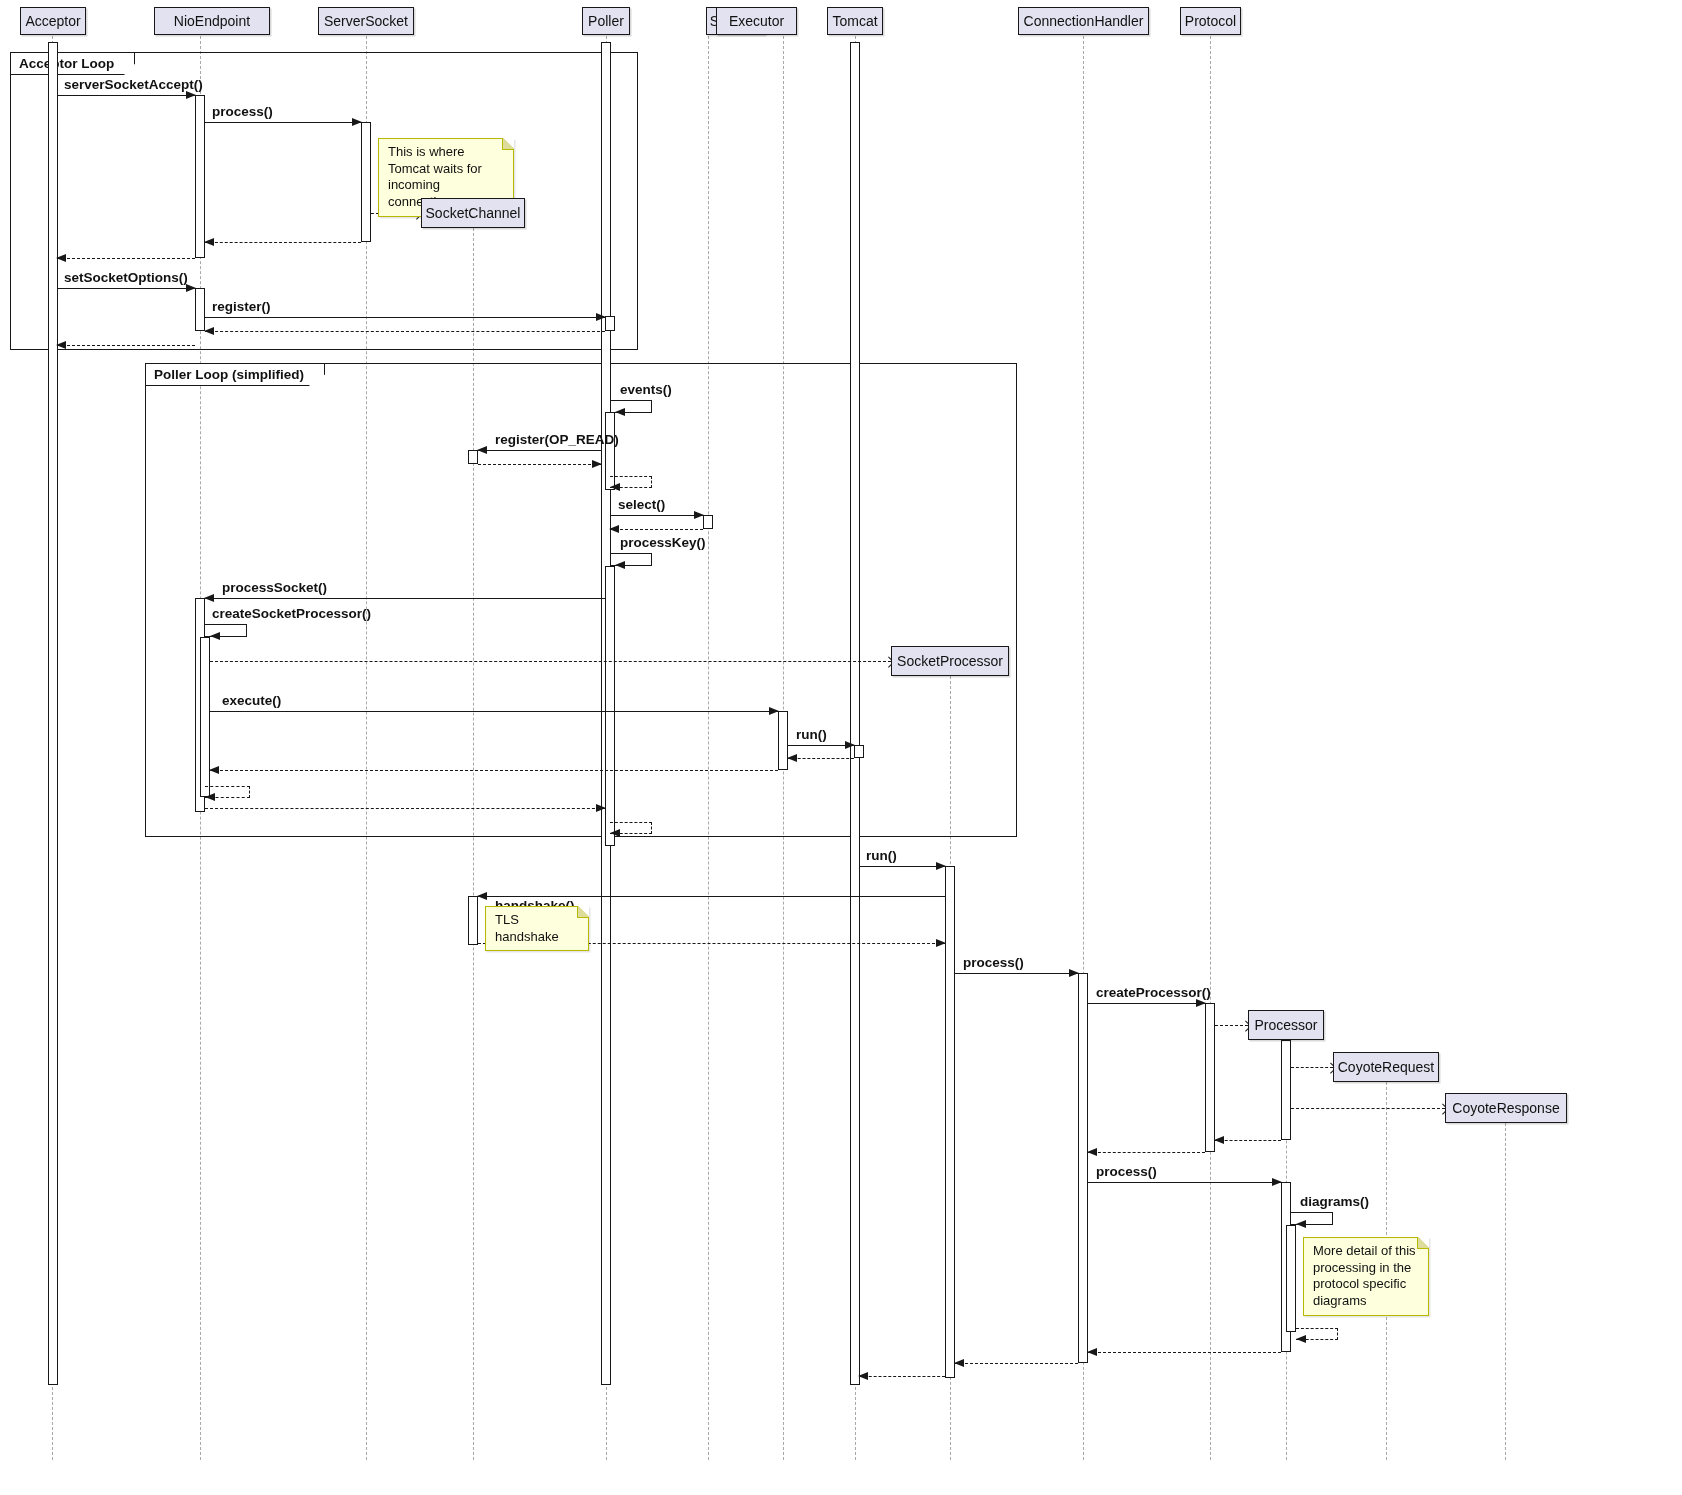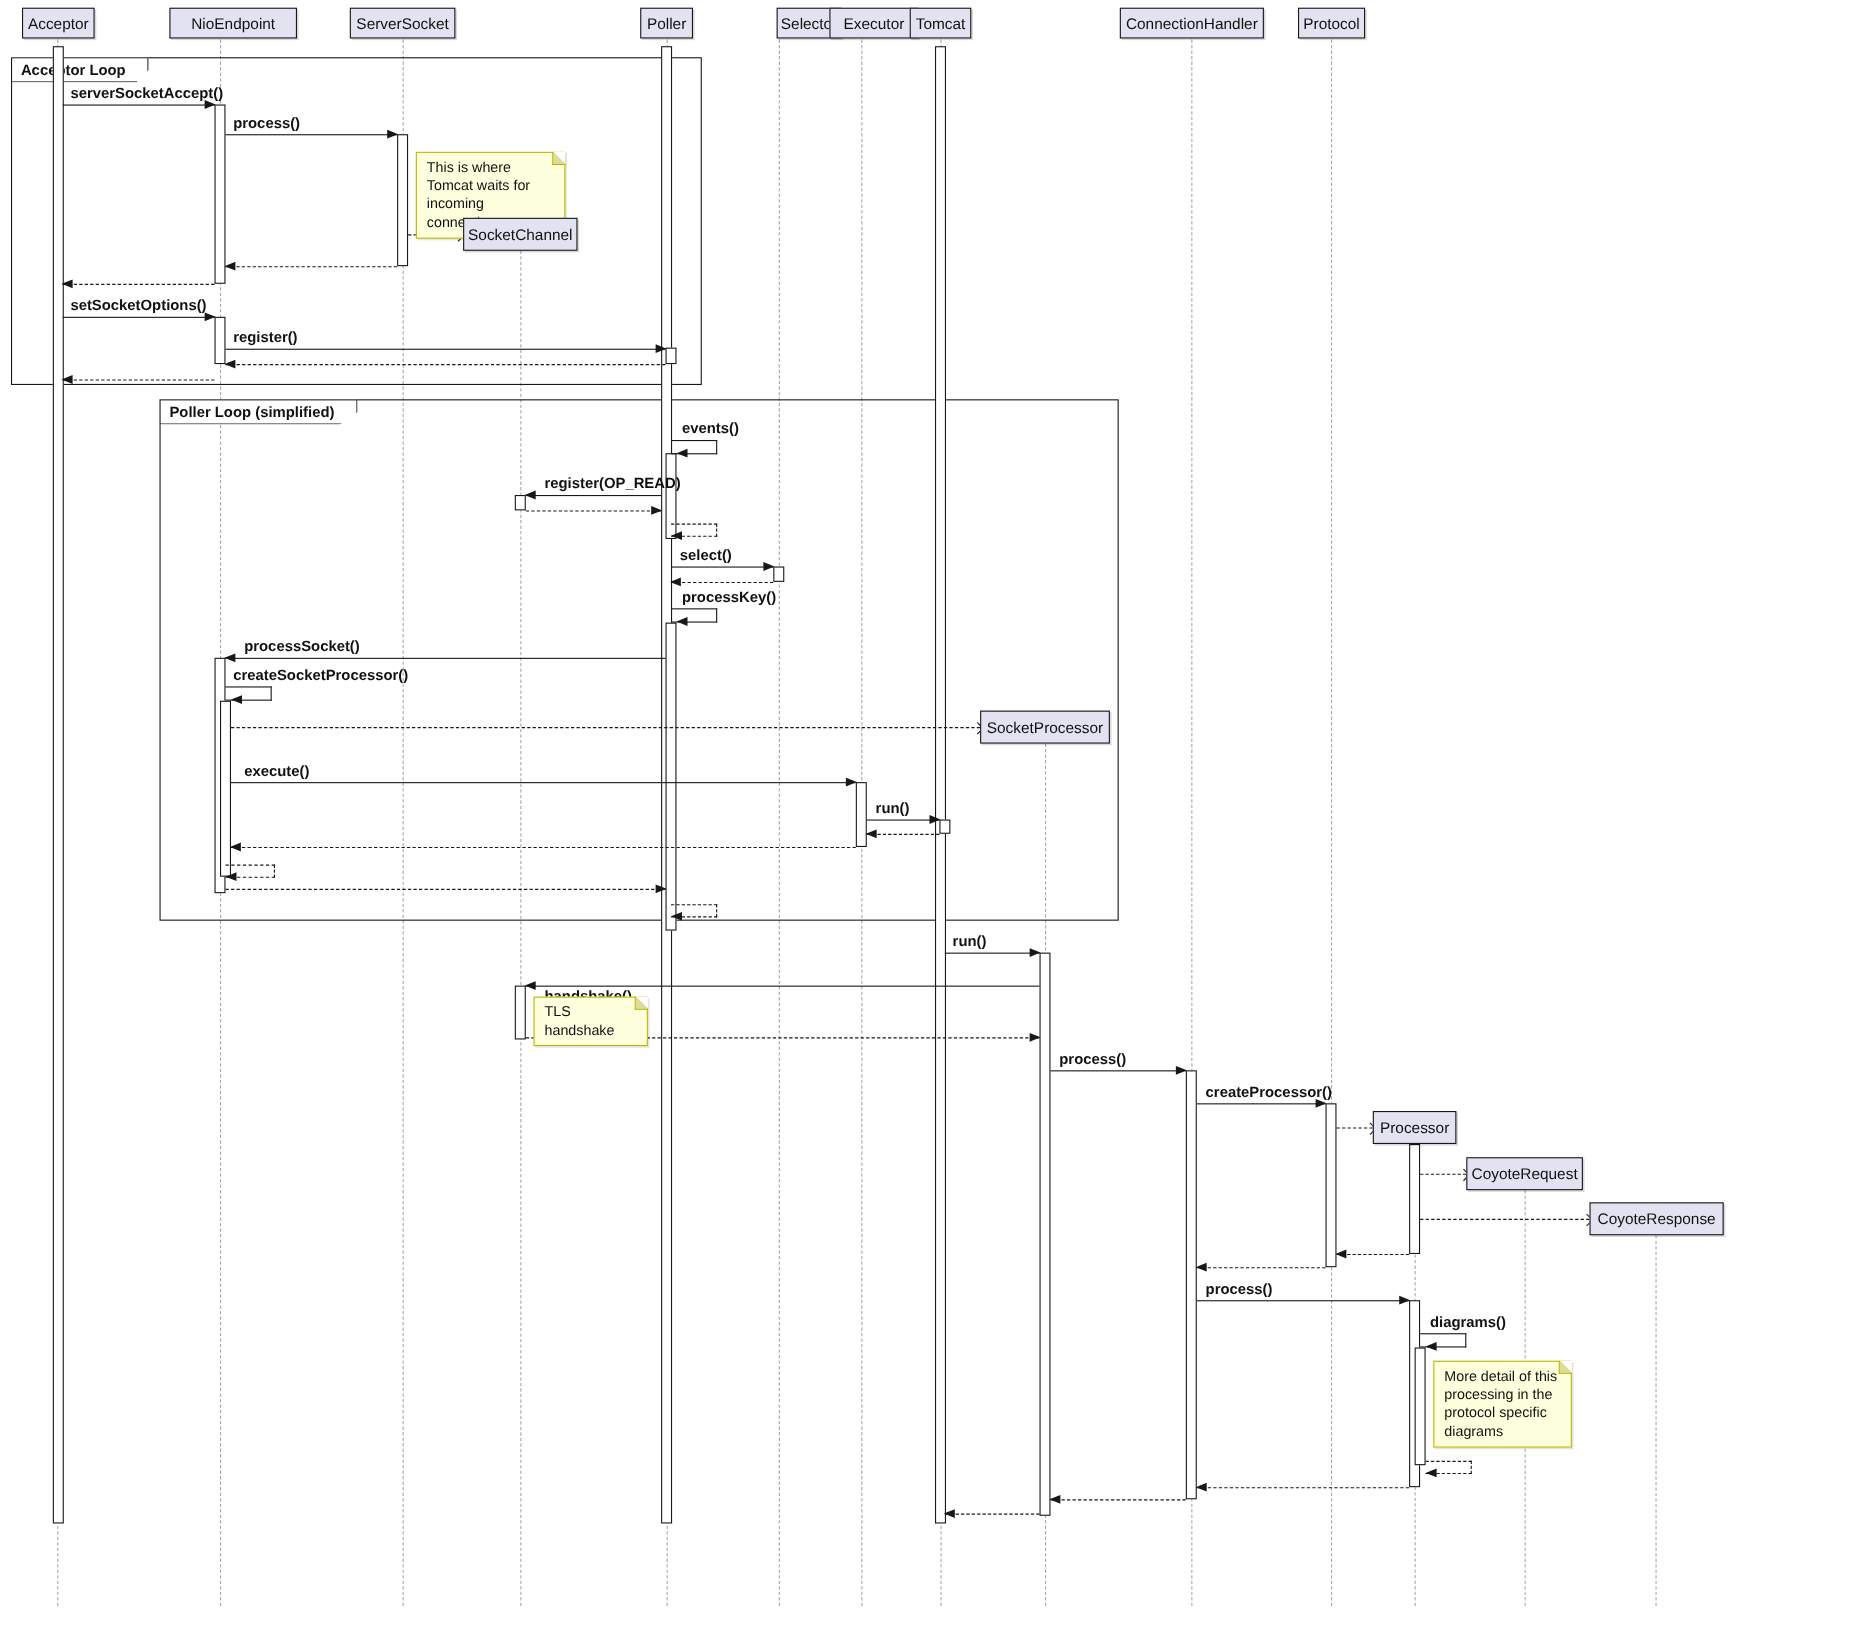--- a/index.html
+++ b/index.html
@@ -185,21 +185,21 @@
 
   <div class="note" style="left:378px;top:138px;width:136px">This is where Tomcat waits for incoming connections</div>
   <div class="note" style="left:485px;top:906px;width:104px">TLS handshake</div>
   <div class="note" style="left:1303px;top:1237px;width:126px">More detail of this processing in the protocol specific diagrams</div>
 
   <div class="participant" style="left:20px;top:7px;width:66px">Acceptor</div>
   <div class="participant" style="left:154px;top:7px;width:116px">NioEndpoint</div>
   <div class="participant" style="left:318px;top:7px;width:96px">ServerSocket</div>
   <div class="participant" style="left:582px;top:7px;width:48px">Poller</div>
   <div class="participant" style="left:706px;top:7px;width:59px">Selector</div>
-  <div class="participant" style="left:754px;top:7px;width:81px">Executor</div>
+  <div class="participant" style="left:716px;top:7px;width:81px">Executor</div>
   <div class="participant" style="left:827px;top:7px;width:56px">Tomcat</div>
   <div class="participant" style="left:1018px;top:7px;width:131px">ConnectionHandler</div>
   <div class="participant" style="left:1180px;top:7px;width:61px">Protocol</div>
 
   <div class="participant" style="left:421px;top:198px;width:104px;height:30px">SocketChannel</div>
   <div class="participant" style="left:891px;top:646px;width:118px;height:30px">SocketProcessor</div>
   <div class="participant" style="left:1248px;top:1010px;width:76px;height:30px">Processor</div>
   <div class="participant" style="left:1333px;top:1052px;width:106px;height:30px">CoyoteRequest</div>
   <div class="participant" style="left:1445px;top:1093px;width:122px;height:30px">CoyoteResponse</div>
 

